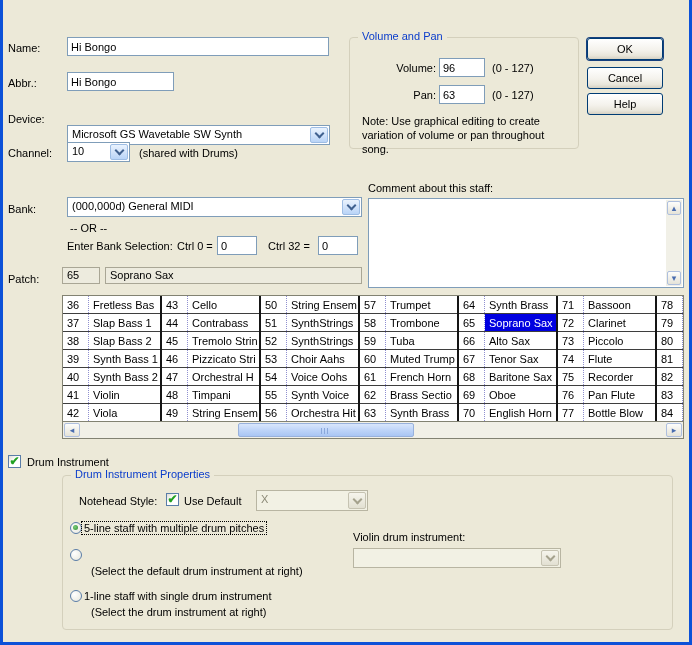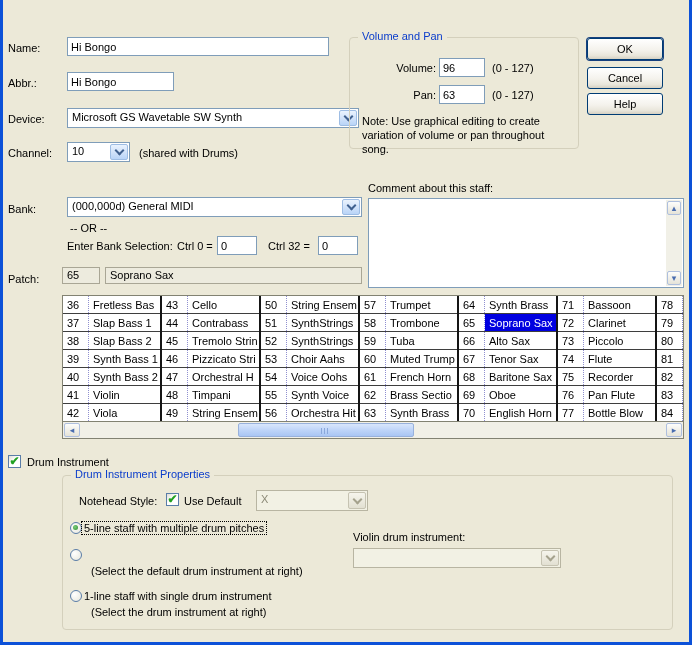--- a/index.html
+++ b/index.html
@@ -81,21 +81,21 @@
 <div class="dialog">
   <div class="content">
 
     <span class="lbl" style="left:5px;top:16px">Name:</span>
     <input class="tb" style="left: 64px; top: 11px; width: 262px; height: 19px;" value="Hi Bongo">
 
     <span class="lbl" style="left:5px;top:51px">Abbr.:</span>
     <input class="tb" style="left: 64px; top: 46px; width: 107px; height: 19px;" value="Hi Bongo">
 
     <span class="lbl" style="left:5px;top:87px">Device:</span>
-    <div class="combo" style="left:64px;top:82px;width:292px;height:20px">
+    <div class="combo" style="left:64px;top:99px;width:263px;height:20px">
       <span class="combo-text">Microsoft GS Wavetable SW Synth</span>
       <span class="combo-btn">
           <span class="chev"></span>
         </span>
     </div>
 
     <span class="lbl" style="left:5px;top:121px">Channel:</span>
     <div class="combo" style="left:64px;top:116px;width:63px;height:20px">
       <span class="combo-text">10</span>
       <span class="combo-btn">

